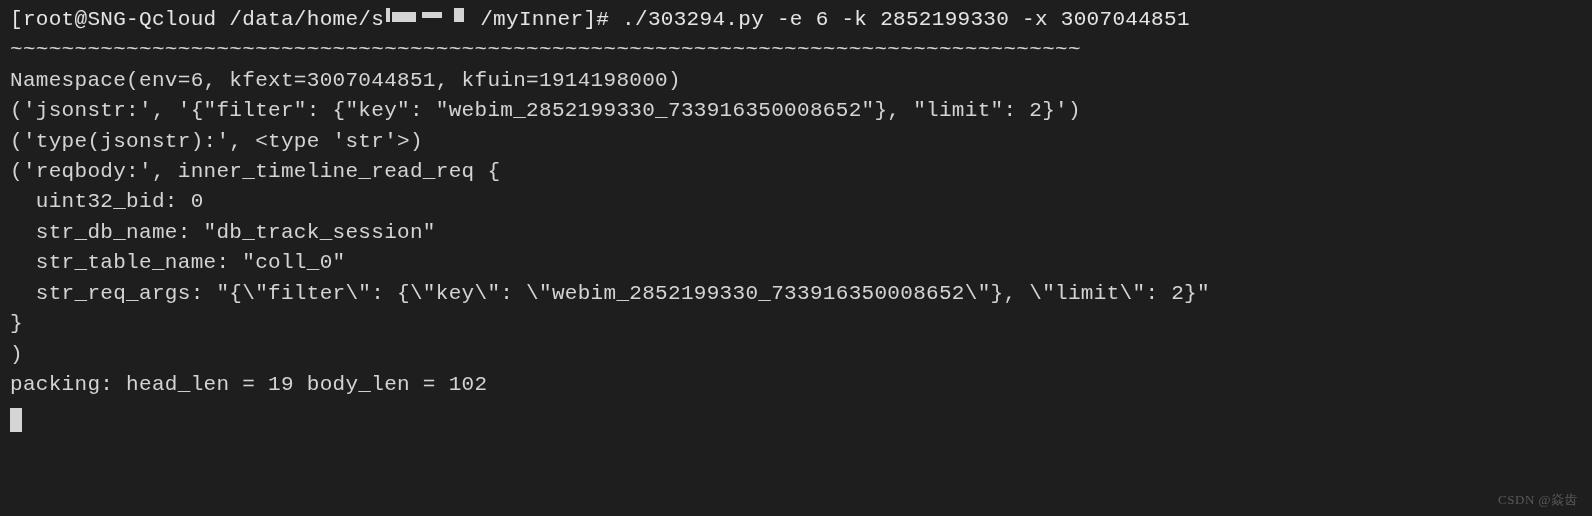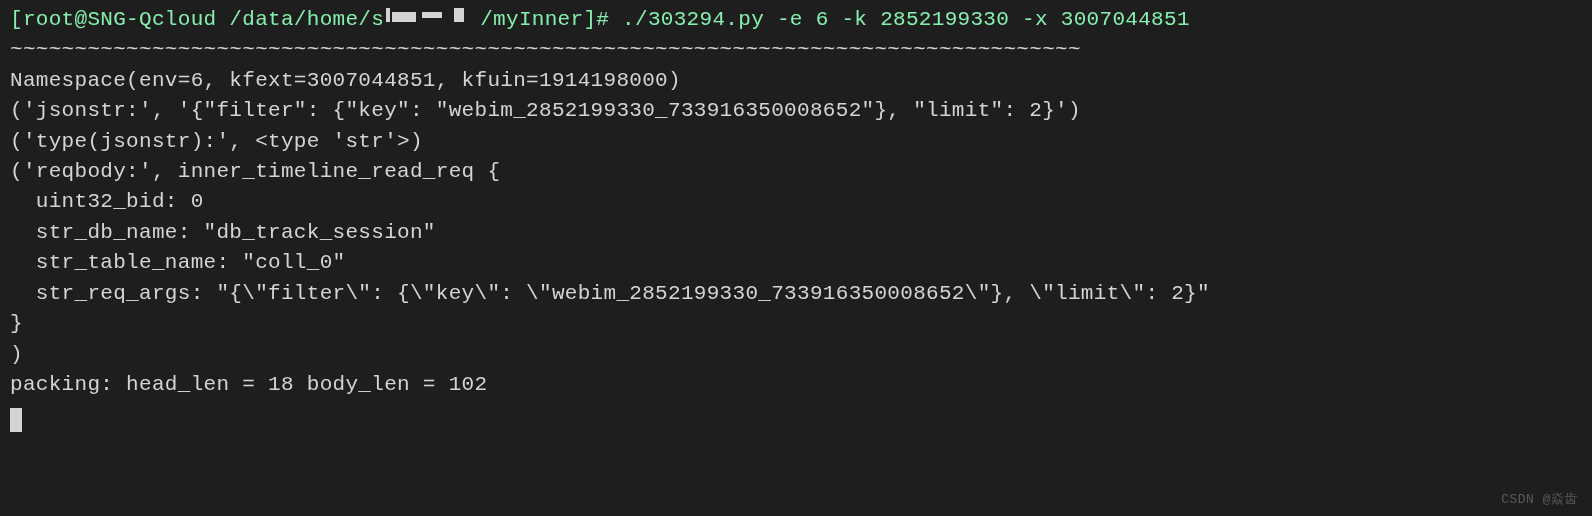--- a/index.html
+++ b/index.html
@@ -17,41 +17,41 @@
       width: 1592px;
       height: 516px;
       position: relative;
       overflow: hidden;
     }
     .terminal-line {
       white-space: pre;
       letter-spacing: 0.3px;
     }
     .prompt-line {
-      color: #86efac;
+      color: #e5e5e5;
     }
     .redacted {
       display: inline-block;
       vertical-align: middle;
     }
     .cursor {
       display: inline-block;
       width: 12px;
       height: 24px;
       background-color: #d4d4d4;
       vertical-align: text-bottom;
       margin-top: 8px;
     }
     .watermark {
       position: absolute;
       bottom: 6px;
       right: 14px;
       font-size: 13px;
       color: #5a5a5a;
-      font-family: Liberation Mono, monospace;
+      font-family: Liberation Serif, serif;
       letter-spacing: 0.5px;
       text-align: center;
     }
   </style>
 </head>
 <body>
 
 <div class="terminal-line prompt-line"><span>[root@SNG-Qcloud /data/home/s</span><span class="redacted"><svg width="96" height="20" viewBox="0 0 96 20">
         <rect x="2" y="4" width="4" height="14" fill="#d4d4d4"></rect>
         <rect x="8" y="8" width="24" height="10" fill="#d4d4d4"></rect>
@@ -62,16 +62,16 @@
 <div class="terminal-line">Namespace(env=6, kfext=3007044851, kfuin=1914198000)</div>
 <div class="terminal-line">('jsonstr:', '{"filter": {"key": "webim_2852199330_733916350008652"}, "limit": 2}')</div>
 <div class="terminal-line">('type(jsonstr):', &lt;type 'str'&gt;)</div>
 <div class="terminal-line">('reqbody:', inner_timeline_read_req {</div>
 <div class="terminal-line">  uint32_bid: 0</div>
 <div class="terminal-line">  str_db_name: "db_track_session"</div>
 <div class="terminal-line">  str_table_name: "coll_0"</div>
 <div class="terminal-line">  str_req_args: "{\"filter\": {\"key\": \"webim_2852199330_733916350008652\"}, \"limit\": 2}"</div>
 <div class="terminal-line">}</div>
 <div class="terminal-line">)</div>
-<div class="terminal-line">packing: head_len = 18 body_len = 102</div>
+<div class="terminal-line">packing: head_len = 19 body_len = 102</div>
 <div><span class="cursor"></span></div>
 
 <div class="watermark">CSDN @焱齿</div>
 
 </body></html>

